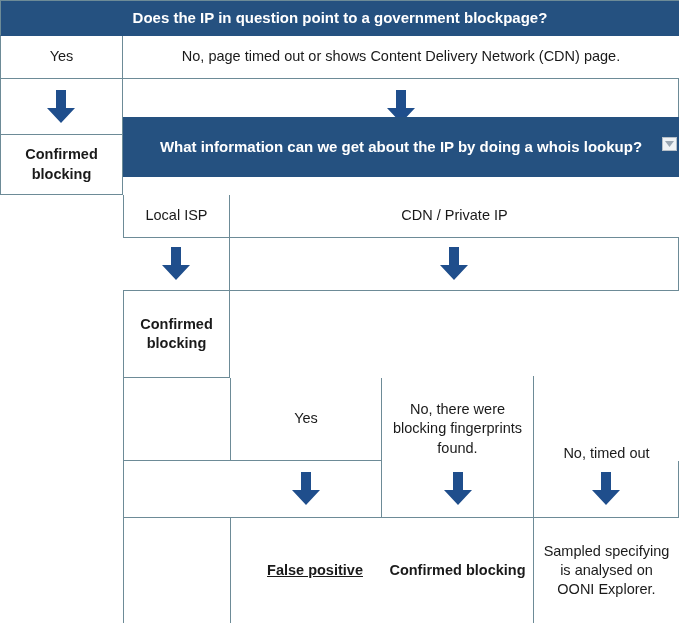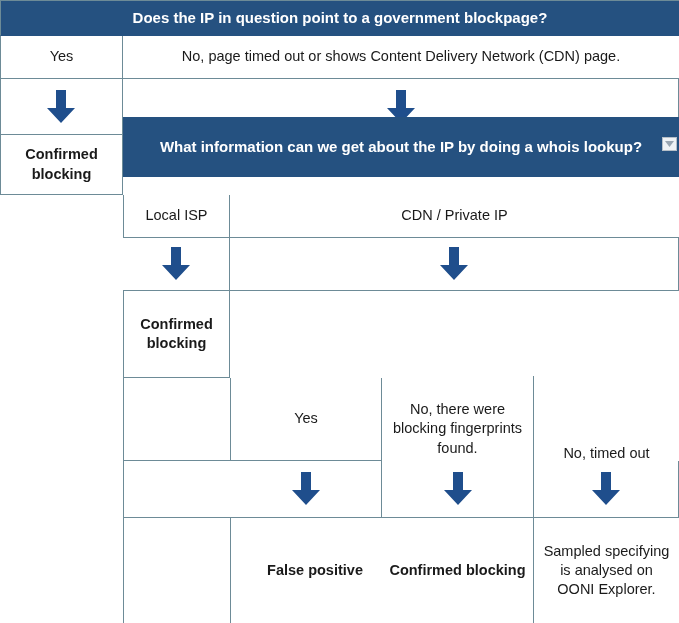--- a/index.html
+++ b/index.html
@@ -163,21 +163,21 @@
       <polygon points="10,0 20,0 20,18 29,18 15,33 1,18 10,18" fill="#1f4e8c"></polygon>
     </svg>
   </div>
   <div class="arrow-cell noborder-r" style="left:534px; top:461px; width:145px; height:57px;">
     <svg class="arrow" viewBox="0 0 30 34" aria-hidden="true">
       <polygon points="10,0 20,0 20,18 29,18 15,33 1,18 10,18" fill="#1f4e8c"></polygon>
     </svg>
   </div>
 
   <div class="cell leftedge noborder-r noborder-b" style="left:123px; top:518px; width:107px; height:105px;"></div>
-  <div class="cell bold leftedge noborder-b" style="left:230px; top:518px; width:170px; height:105px; font-size:14.5px;">
+  <div class="cell bold leftedge noborder-b" style="left:230px; top:518px; width:170px; height:105px; font-size:14.5px;text-decoration:underline;">
     <span>False positive</span>
   </div>
   <div class="cell bold noborder-b" style="left:382px; top:518px; width:152px; height:105px; font-size:14.5px;">
     <span>Confirmed blocking</span>
   </div>
   <div class="cell noborder-r noborder-b" style="left:534px; top:518px; width:145px; height:105px;">
     <span>Sampled specifying is analysed on OONI Explorer.</span>
   </div>
 
   <div class="vline" style="left:0px; top:36px; height:159px;"></div>

